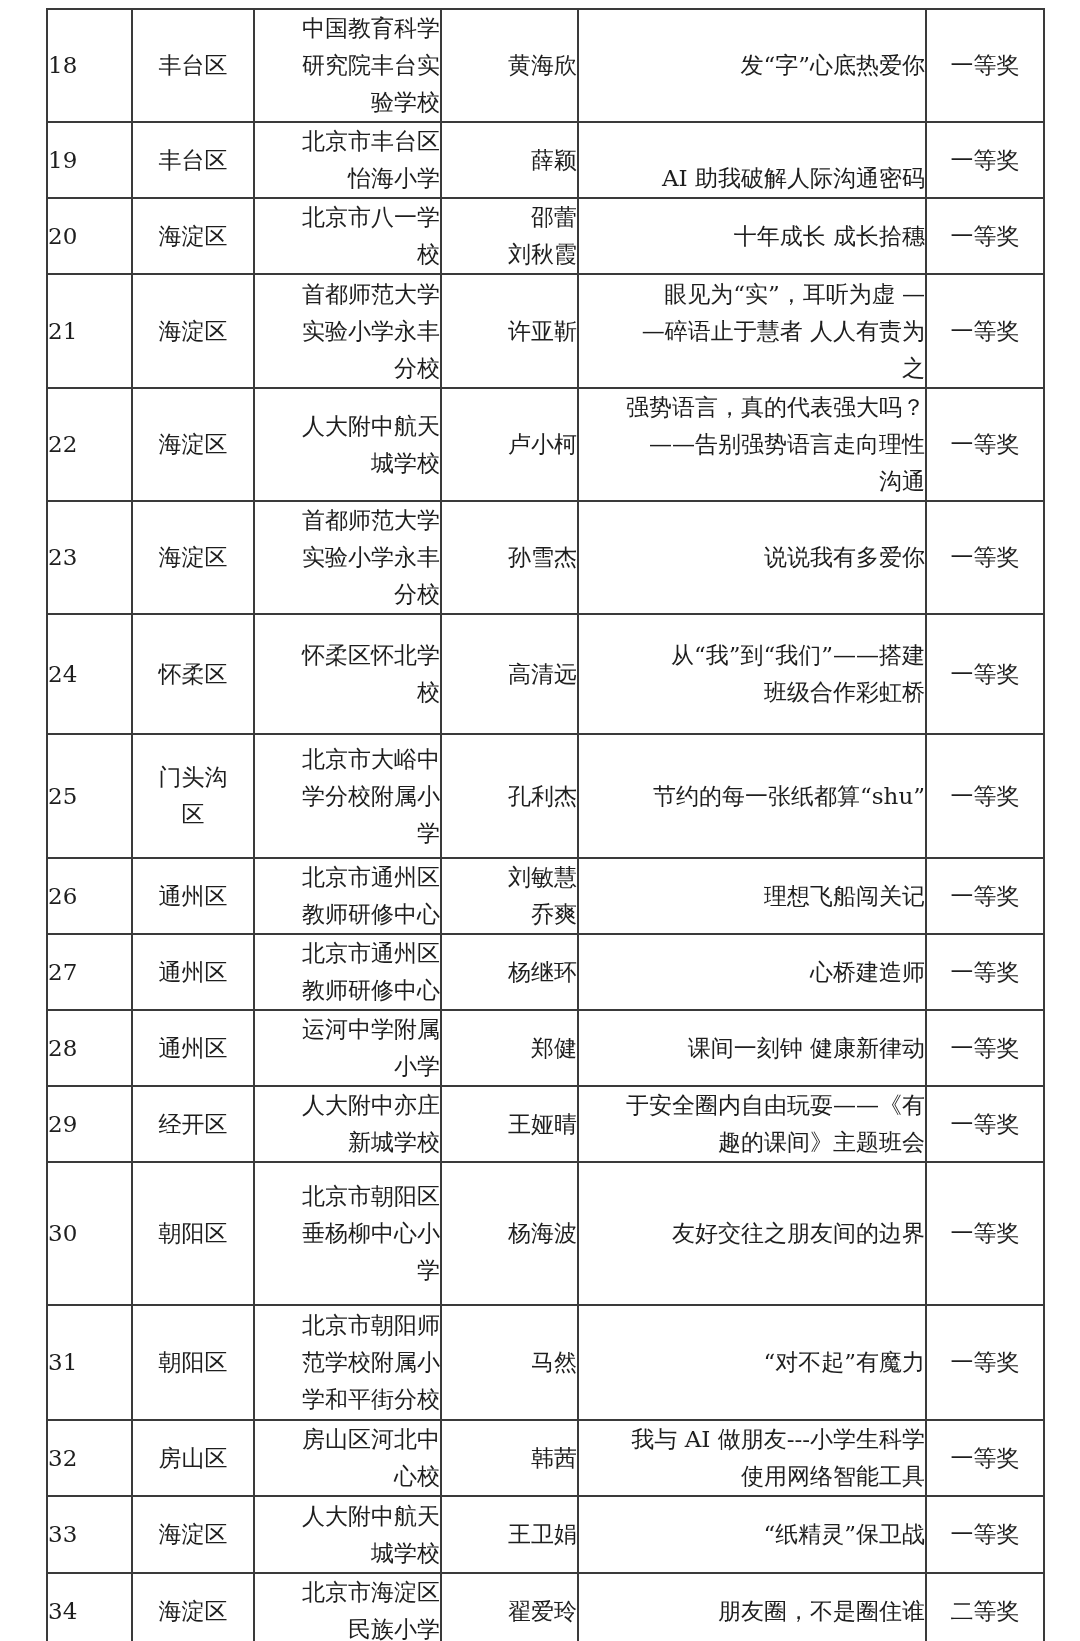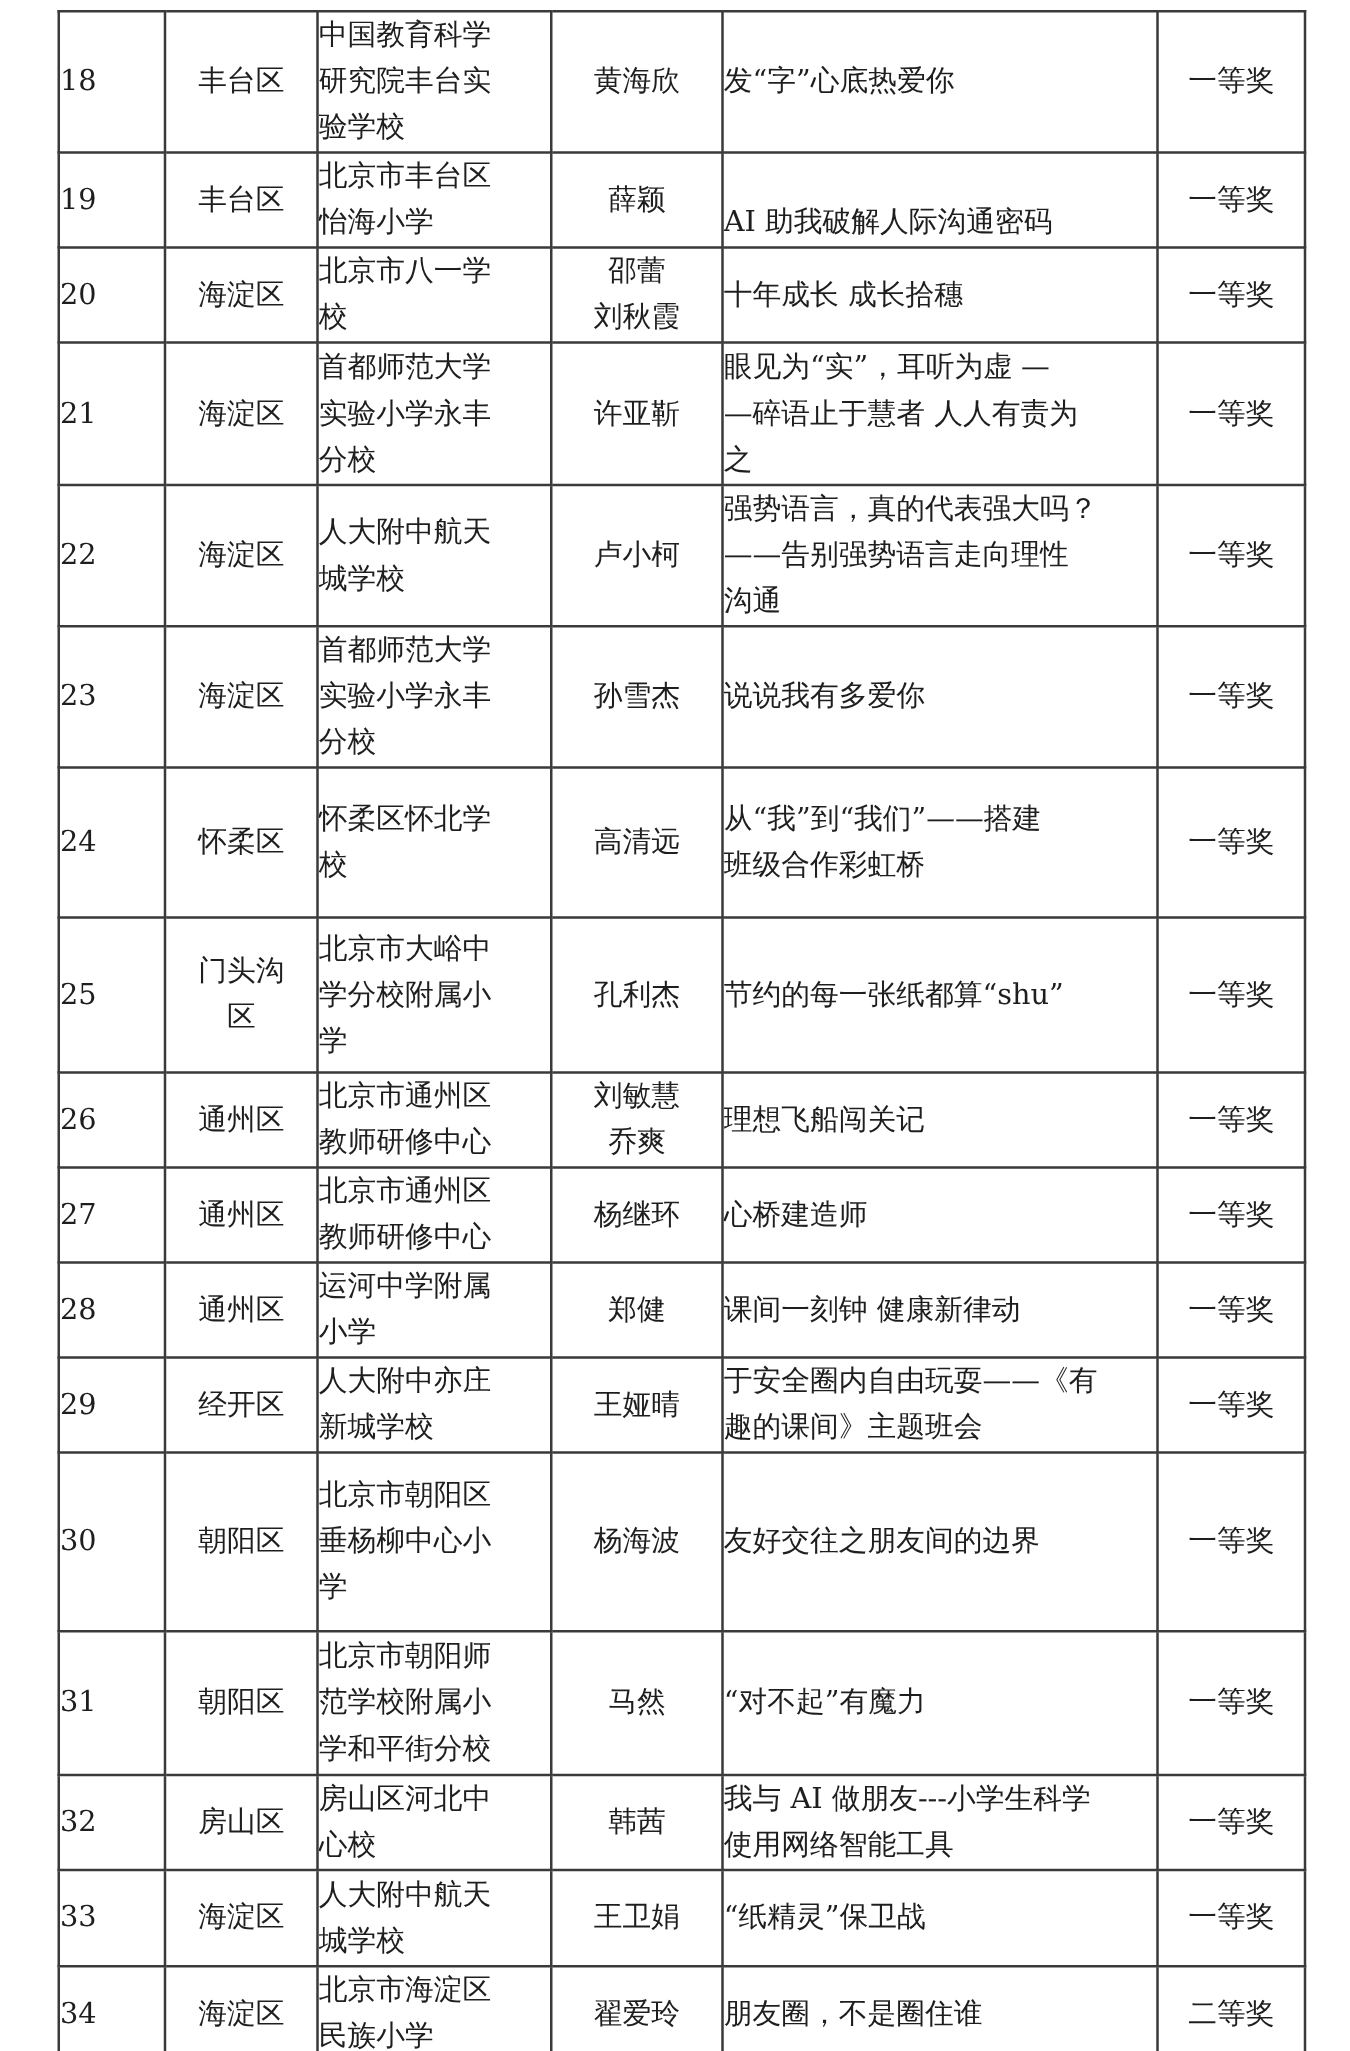--- a/index.html
+++ b/index.html
@@ -26,23 +26,23 @@
     table.awards td {
       border: 2px solid #3a3a3a;
       font-size: 23px;
       line-height: 37px;
       vertical-align: middle;
       padding: 0;
       overflow: hidden;
     }
     td.c-no { text-align: left; }
     td.c-district { text-align: center; padding: 0 14px; }
-    td.c-school { text-align: left; padding: 0 10px 0 13px; }
-    td.c-name { text-align: center; }
-    td.c-title { text-align: left; padding: 0 12px 0 13px; }
+    td.c-school { text-align: right; padding: 0 10px 0 13px; }
+    td.c-name { text-align: right; }
+    td.c-title { text-align: right; padding: 0 12px 0 13px; }
     td.c-award { text-align: center; }
     .line { display: block; white-space: nowrap; }
   </style>
 </head>
 <body>
 
 <table class="awards">
   <colgroup>
     <col style="width:85px">
     <col style="width:122px">

